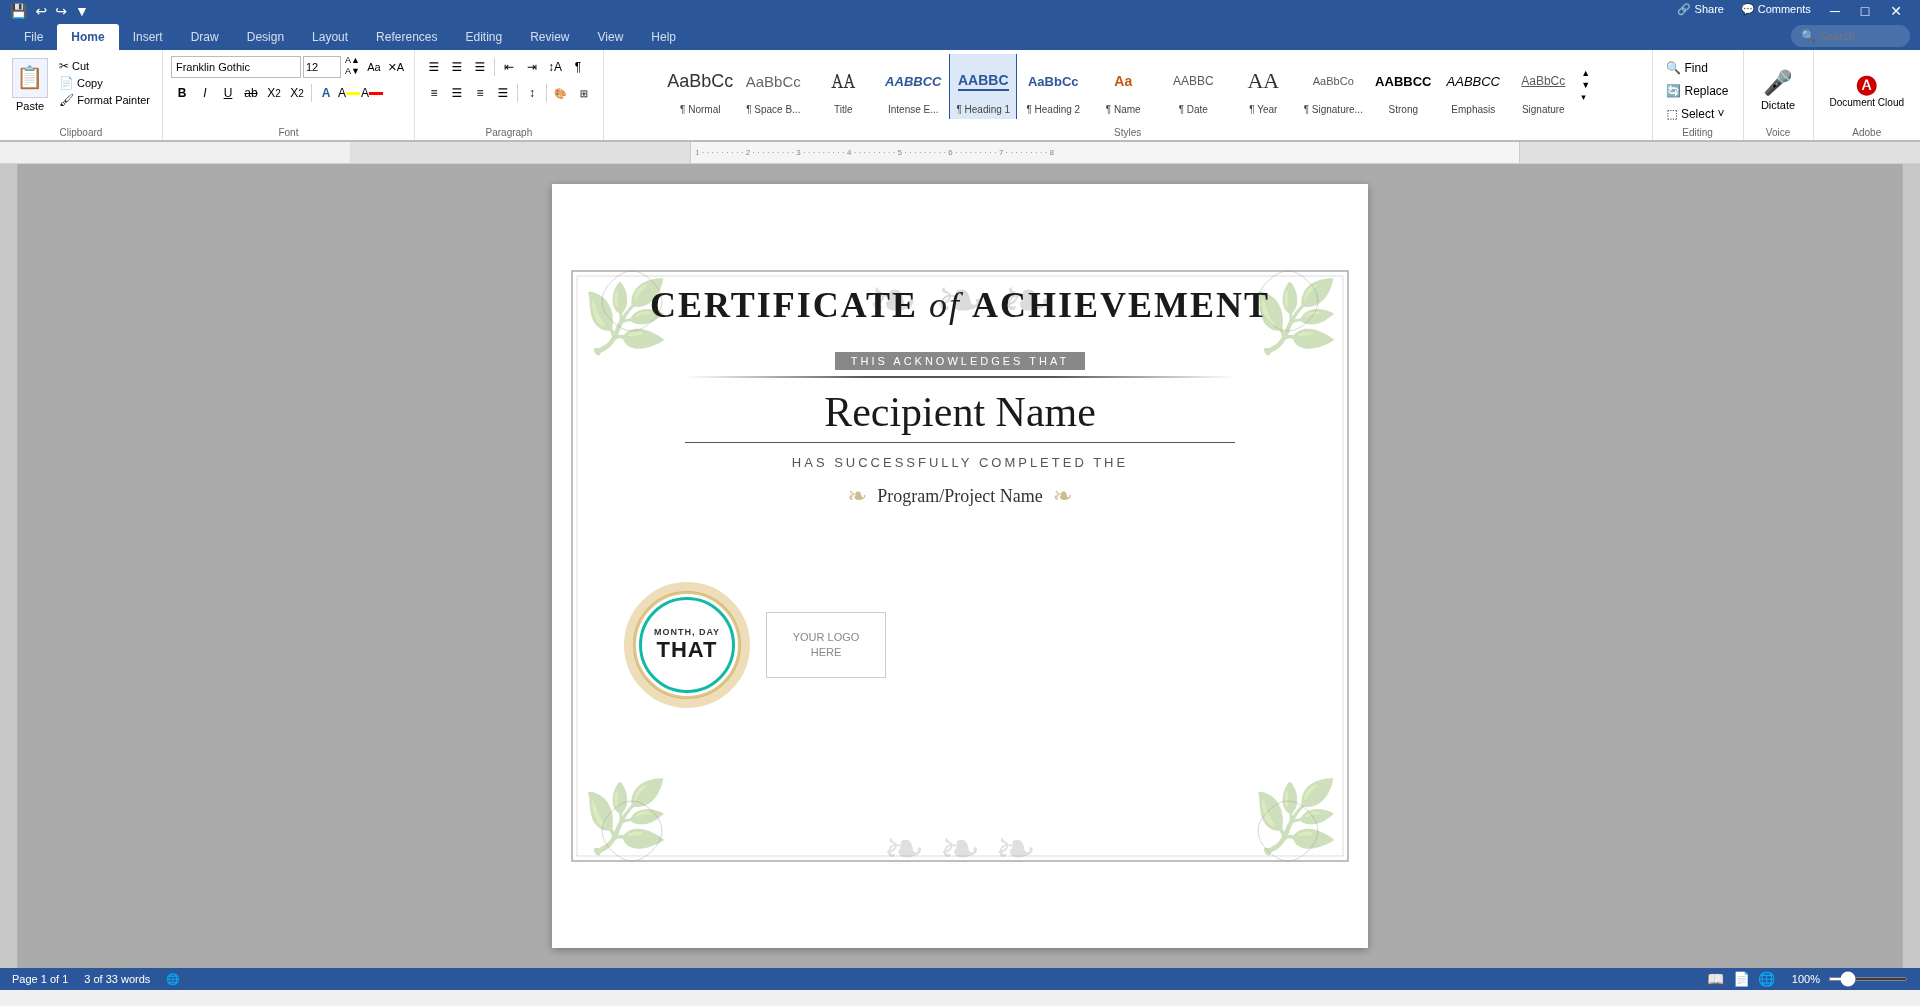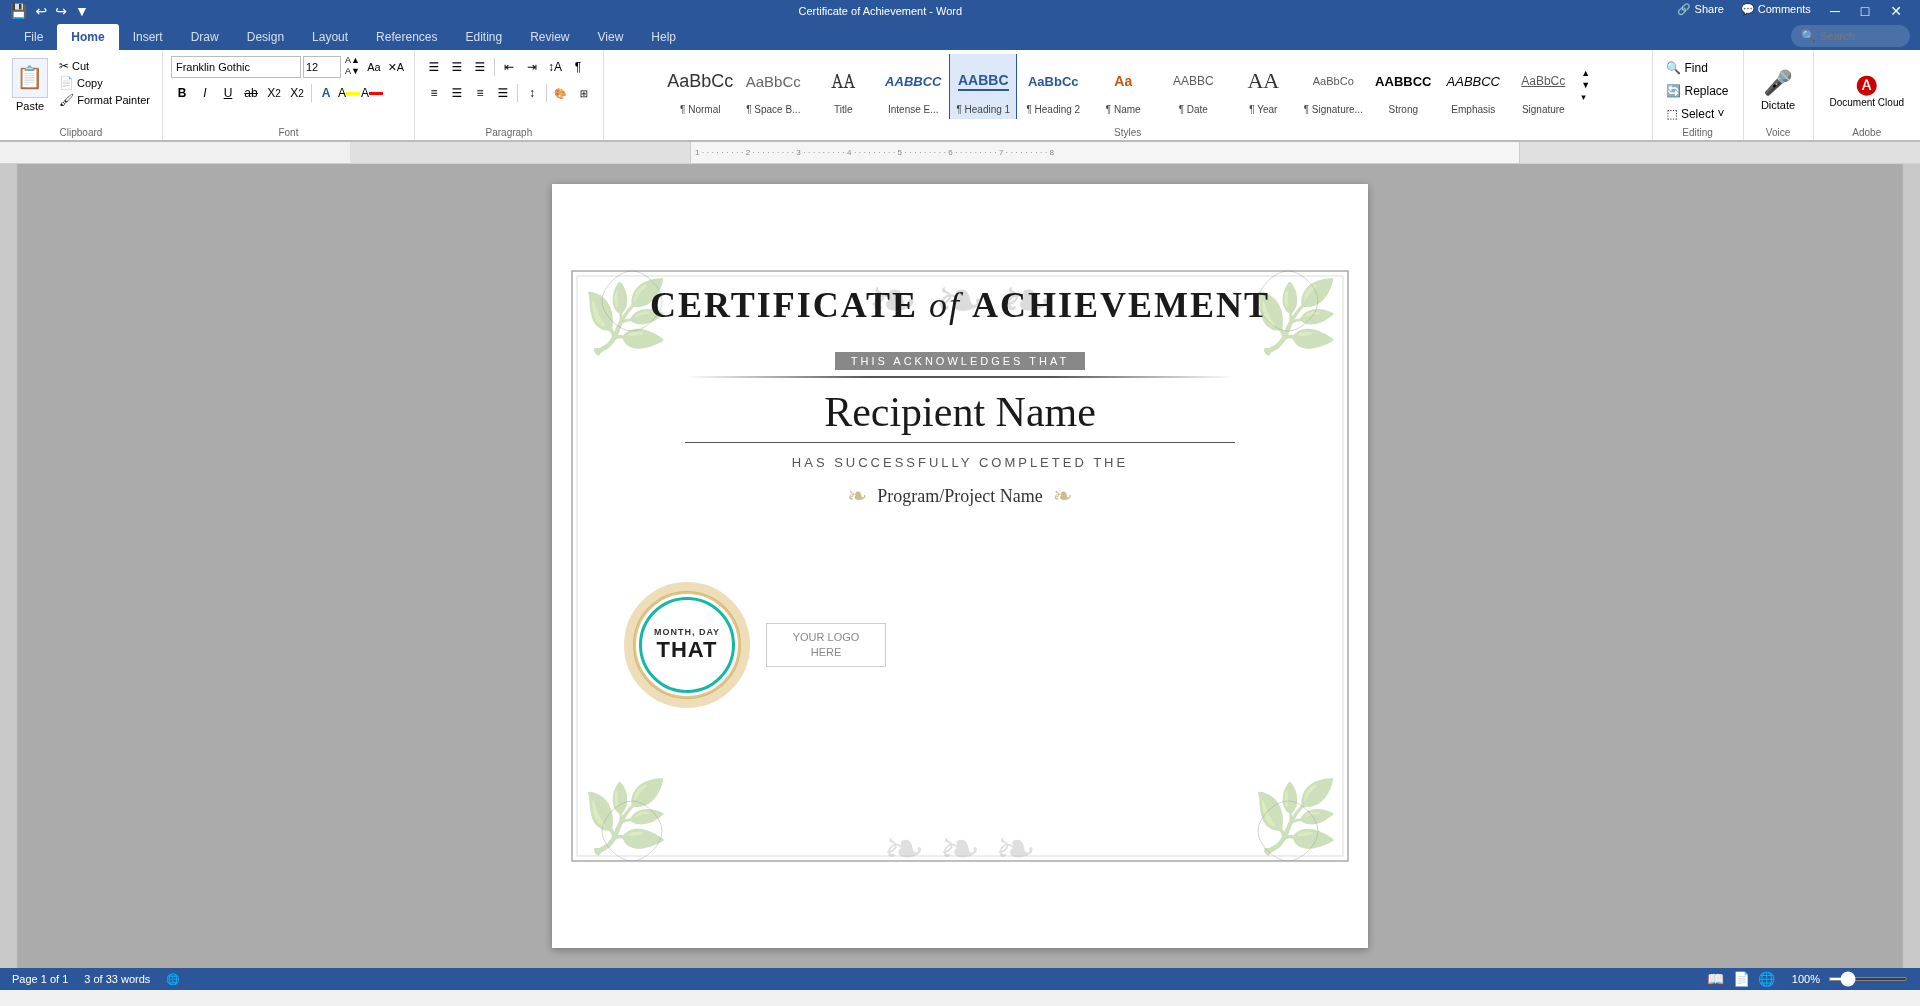--- a/index.html
+++ b/index.html
@@ -264,21 +264,21 @@
       font-size: 24px;
       color: #b8a060;
       opacity: 0.7;
     }
     .seal-month { font-size: 11px; font-weight: bold; letter-spacing: 2px; color: #333; }
     .seal-year { font-size: 22px; font-weight: 900; color: #1a1a1a; letter-spacing: 1px; }
 
     
     .cert-logo {
       width: 120px;
-      height: 44px;
+      height: 66px;
       border: 1px solid #ccc;
       display: flex;
       align-items: center;
       justify-content: center;
       font-size: 11px;
       color: #888;
       text-align: center;
       margin-left: 4px;
       line-height: 1.4;
     }
@@ -355,21 +355,20 @@
 </head>
 <body>
 
 <div class="title-bar">
   <div style="display:flex;align-items:center;gap:8px;">
     <span style="font-size:14px;">💾</span>
     <span style="font-size:14px;">↩</span>
     <span style="font-size:14px;">↪</span>
     <span style="font-size:14px;">▼</span>
   </div>
-  <div class="title-bar-title">Certificate of Achievement - Word</div>
   <div class="title-bar-controls">
     <span style="cursor:pointer;padding:0 6px;">🔗 Share</span>
     <span style="cursor:pointer;padding:0 6px;">💬 Comments</span>
     <span style="cursor:pointer;padding:0 8px;font-size:14px;">─</span>
     <span style="cursor:pointer;padding:0 8px;font-size:14px;">□</span>
     <span style="cursor:pointer;padding:0 8px;font-size:14px;">✕</span>
   </div>
 </div>
 
 <div class="tab-bar">

